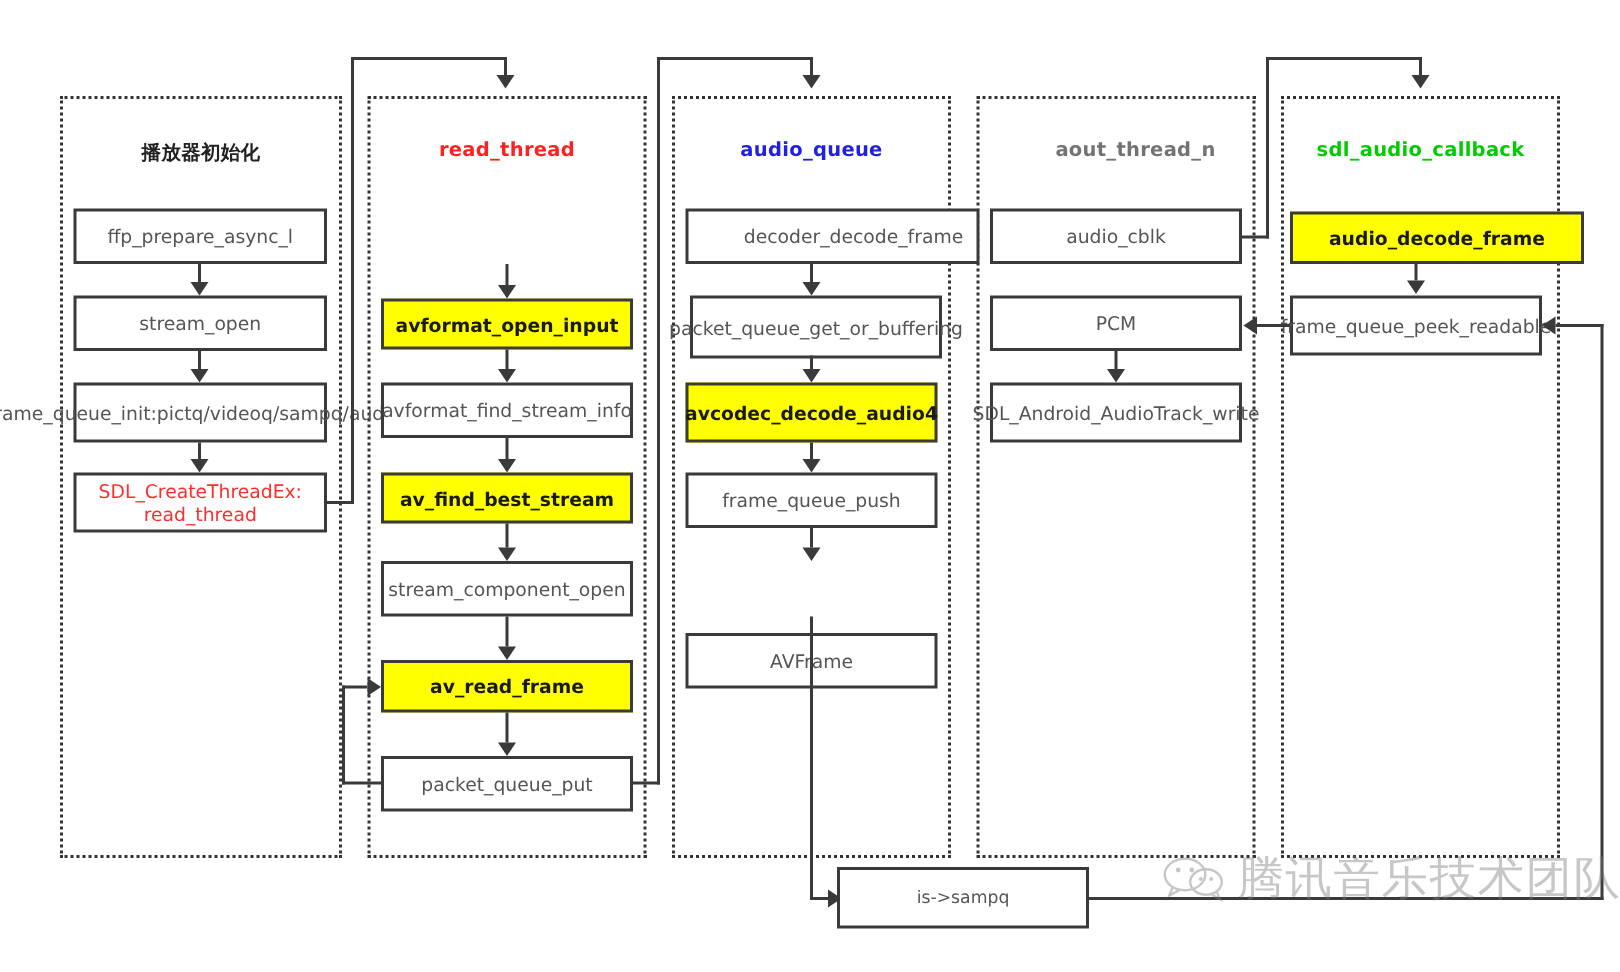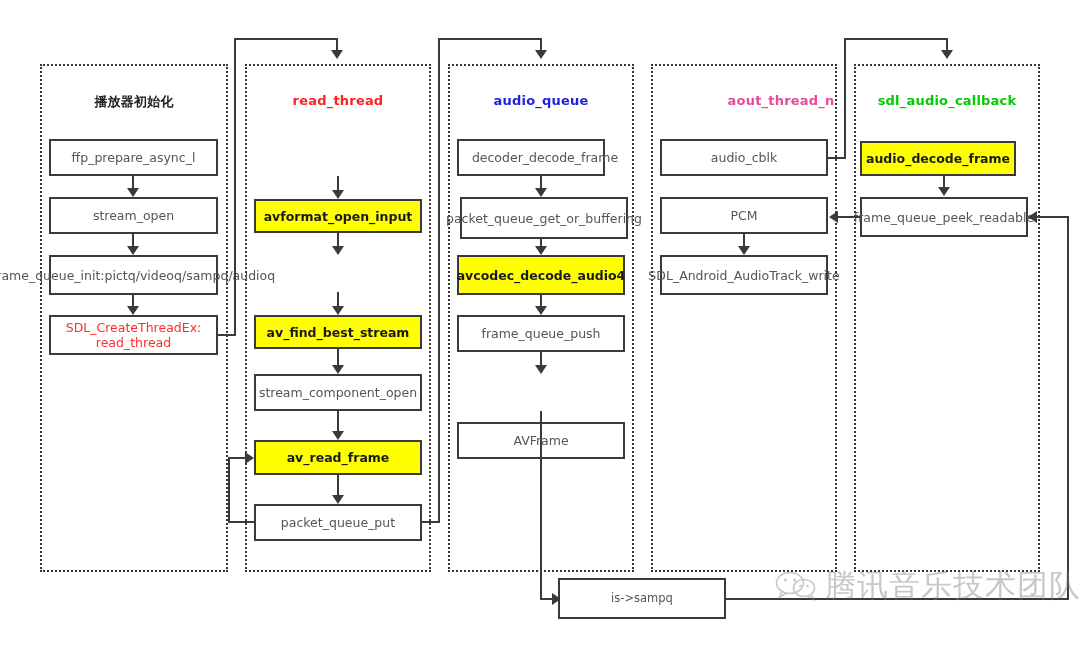--- a/index.html
+++ b/index.html
@@ -107,21 +107,21 @@
 
   <div class="lane" style="left:40px; top:64px; width:188px; height:508px;"></div>
   <div class="lane" style="left:245px; top:64px; width:186px; height:508px;"></div>
   <div class="lane" style="left:448px; top:64px; width:186px; height:508px;"></div>
   <div class="lane" style="left:651px; top:64px; width:186px; height:508px;"></div>
   <div class="lane" style="left:854px; top:64px; width:186px; height:508px;"></div>
 
   <div class="lane-title" style="left:40px; top:93px; width:188px; color:#222222;">播放器初始化</div>
   <div class="lane-title" style="left:245px; top:93px; width:186px; color:#ff2020;">read_thread</div>
   <div class="lane-title" style="left:448px; top:93px; width:186px; color:#2020e0;">audio_queue</div>
-  <div class="lane-title" style="left:688px; top:93px; width:186px; color:#ec4899;">aout_thread_n</div>
+  <div class="lane-title" style="left:664px; top:93px; width:186px; color:#737373;">aout_thread_n</div>
   <div class="lane-title" style="left:854px; top:93px; width:186px; color:#00cc00;">sdl_audio_callback</div>
 
   <div class="node" style="left:49px; top:139px; width:169px; height:37px;">ffp_prepare_async_l</div>
   <div class="node" style="left:49px; top:197px; width:169px; height:37px;">stream_open</div>
   <div class="node" style="left:49px; top:255px; width:169px; height:40px;">frame_queue_init:pictq/videoq/sampq/audioq</div>
   <div class="node redtext" style="left:49px; top:315px; width:169px; height:40px;text-align:center;">SDL_CreateThreadEx: read_thread</div>
 
   <div class="vline" style="left:132px; top:176px; height:12px;"></div>
   <div class="arrow-down" style="left:127px; top:188px;"></div>
   <div class="vline" style="left:132px; top:234px; height:12px;"></div>
@@ -129,20 +129,21 @@
   <div class="vline" style="left:132px; top:295px; height:11px;"></div>
   <div class="arrow-down" style="left:127px; top:306px;"></div>
 
   <div class="hline" style="left:218px; top:334px; width:18px;"></div>
   <div class="vline" style="left:234px; top:38px; height:298px;"></div>
   <div class="hline" style="left:234px; top:38px; width:104px;"></div>
   <div class="vline" style="left:336px; top:38px; height:13px;"></div>
   <div class="arrow-down" style="left:331px; top:50px;"></div>
 
   <div class="node hl" style="left:254px; top:199px; width:168px; height:34px;">avformat_open_input</div>
+  <div class="node" style="left:254px; top:255px; width:168px; height:37px;">avformat_find_stream_info</div>
   <div class="node hl" style="left:254px; top:315px; width:168px; height:34px;">av_find_best_stream</div>
   <div class="node" style="left:254px; top:374px; width:168px; height:37px;">stream_component_open</div>
   <div class="node" style="left:254px; top:504px; width:168px; height:37px;">packet_queue_put</div>
   <div class="node hl" style="left:254px; top:440px; width:168px; height:35px;">av_read_frame</div>
 
   <div class="vline" style="left:337px; top:176px; height:14px;"></div>
   <div class="arrow-down" style="left:332px; top:190px;"></div>
   <div class="vline" style="left:337px; top:233px; height:13px;"></div>
   <div class="arrow-down" style="left:332px; top:246px;"></div>
   <div class="vline" style="left:337px; top:292px; height:14px;"></div>
@@ -158,21 +159,21 @@
   <div class="vline" style="left:228px; top:457px; height:66px;"></div>
   <div class="hline" style="left:228px; top:457px; width:17px;"></div>
   <div class="arrow-right" style="left:245px; top:452px;"></div>
 
   <div class="hline" style="left:422px; top:521px; width:18px;"></div>
   <div class="vline" style="left:438px; top:38px; height:485px;"></div>
   <div class="hline" style="left:438px; top:38px; width:104px;"></div>
   <div class="vline" style="left:540px; top:38px; height:13px;"></div>
   <div class="arrow-down" style="left:535px; top:50px;"></div>
 
-  <div class="node" style="left:457px; top:139px; width:148px; height:37px;padding-left:32px;">decoder_decode_frame</div>
+  <div class="node" style="left:457px; top:139px; width:196px; height:37px;padding-left:32px;">decoder_decode_frame</div>
   <div class="node" style="left:460px; top:197px; width:168px; height:42px;">packet_queue_get_or_buffering</div>
   <div class="node hl" style="left:457px; top:255px; width:168px; height:40px;">avcodec_decode_audio4</div>
   <div class="node" style="left:457px; top:315px; width:168px; height:37px;">frame_queue_push</div>
   <div class="node" style="left:457px; top:374px; width:168px; height:37px;margin-top:48px;">AVFrame</div>
 
   <div class="vline" style="left:540px; top:176px; height:12px;"></div>
   <div class="arrow-down" style="left:535px; top:188px;"></div>
   <div class="vline" style="left:540px; top:237px; height:9px;"></div>
   <div class="arrow-down" style="left:535px; top:246px;"></div>
   <div class="vline" style="left:540px; top:295px; height:11px;"></div>
@@ -190,21 +191,21 @@
 
   <div class="vline" style="left:743px; top:234px; height:12px;"></div>
   <div class="arrow-down" style="left:738px; top:246px;"></div>
 
   <div class="hline" style="left:828px; top:157px; width:18px;"></div>
   <div class="vline" style="left:844px; top:38px; height:121px;"></div>
   <div class="hline" style="left:844px; top:38px; width:104px;"></div>
   <div class="vline" style="left:946px; top:38px; height:13px;"></div>
   <div class="arrow-down" style="left:941px; top:50px;"></div>
 
-  <div class="node hl" style="left:860px; top:141px; width:156px; height:35px;">audio_decode_frame</div>
+  <div class="node hl" style="left:860px; top:141px; width:196px; height:35px;">audio_decode_frame</div>
   <div class="node" style="left:860px; top:197px; width:168px; height:40px;">frame_queue_peek_readable</div>
 
   <div class="vline" style="left:943px; top:176px; height:11px;"></div>
   <div class="arrow-down" style="left:938px; top:187px;"></div>
 
   <div class="hline" style="left:838px; top:216px; width:22px;"></div>
   <div class="arrow-left" style="left:829px; top:211px;"></div>
 
   <div class="hline" style="left:725px; top:598px; width:344px;"></div>
   <div class="vline" style="left:1067px; top:216px; height:384px;"></div>

